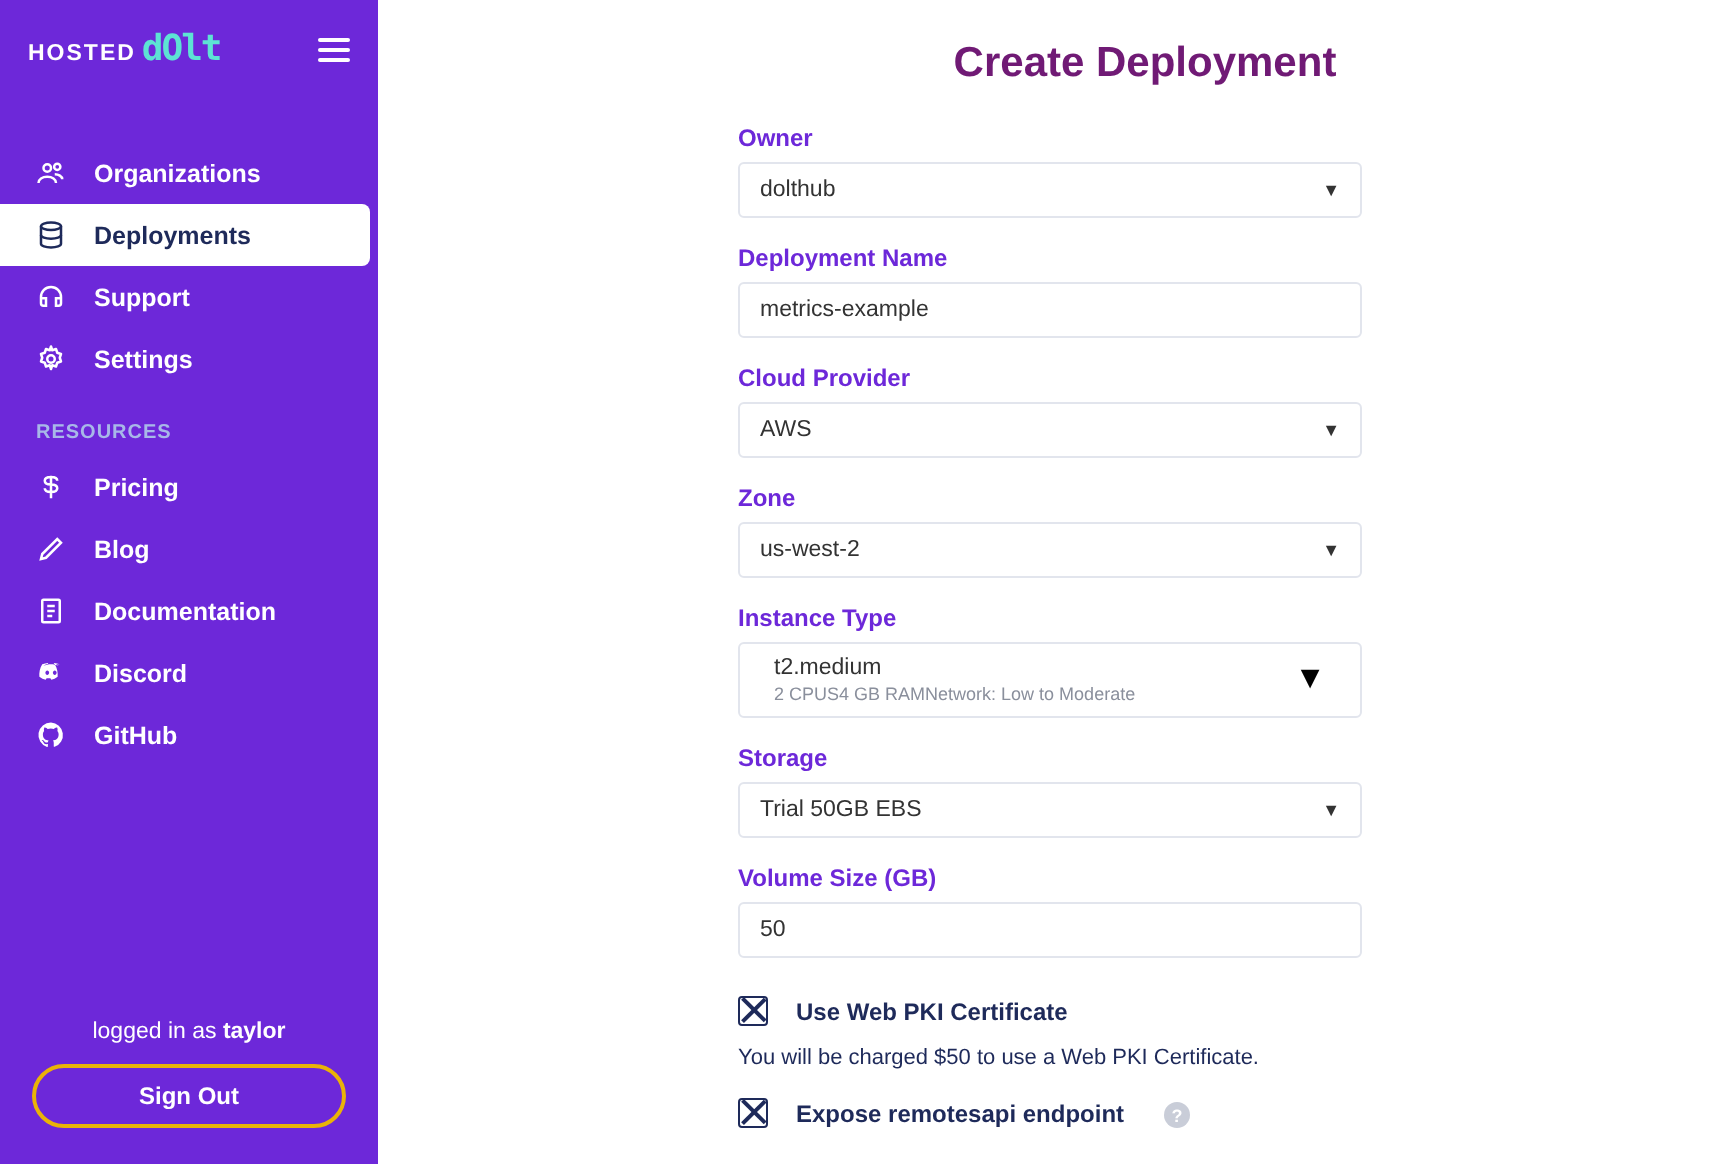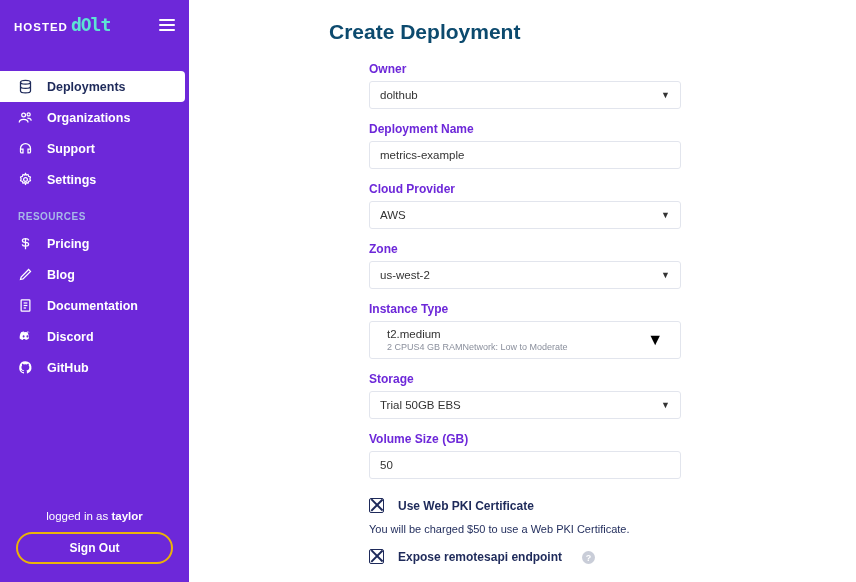--- a/index.html
+++ b/index.html
@@ -14,21 +14,21 @@
 .nav-section { margin-top: 20px; }
 .nav-item { display: flex; align-items: center; gap: 14px; padding: 8px 18px; font-size: 12.5px; font-weight: 600; cursor: pointer; }
 .nav-item.active { background: #fff; color: #1e2a5a; border-radius: 0 4px 4px 0; margin-right: 4px; }
 .nav-item svg, .nav-item .icon-box { width: 15px; height: 15px; flex-shrink: 0; }
 .resources-label { padding: 16px 18px 6px; font-size: 10px; font-weight: 700; letter-spacing: 0.5px; color: #a8b8e8; }
 .sidebar-footer { margin-top: auto; padding: 0 16px 18px; text-align: center; }
 .logged-in { font-size: 11.5px; margin-bottom: 10px; }
 .logged-in b { font-weight: 700; }
 .signout-btn { width: 100%; border: 2px solid #eab308; background: transparent; color: #fff; border-radius: 18px; padding: 7px 0; font-size: 12px; font-weight: 600; cursor: pointer; }
 .main { flex: 1; padding: 20px 40px 20px 40px; overflow-y: auto; }
-.page-title { color: #0c4a6e; font-size: 21px; font-weight: 800; padding-left: 100px; margin-bottom: 18px; }
+.page-title { color: #701a75; font-size: 21px; font-weight: 800; padding-left: 100px; margin-bottom: 18px; text-align: center; }
 .form { width: 312px; margin-left: 140px; }
 .field { margin-bottom: 13px; }
 .field-label { color: #6d28d9; font-size: 12px; font-weight: 700; margin-bottom: 5px; display: block; }
 .select-box, .text-input { width: 100%; border: 1px solid #e2e5ed; border-radius: 3px; padding: 7px 10px; font-size: 11.5px; color: #333; background: #fff; display: flex; align-items: center; justify-content: space-between; cursor: pointer; }
 .text-input { cursor: text; }
 .select-box .caret { font-size: 9px; color: #333; }
 .instance-box { border: 1px solid #e2e5ed; border-radius: 3px; padding: 6px 17px; display: flex; align-items: center; justify-content: space-between; cursor: pointer; }
 .instance-info { display: flex; flex-direction: column; }
 .instance-name { font-size: 11.5px; color: #333; }
 .instance-details { font-size: 9px; color: #8a8f9c; margin-top: 2px; display: flex; gap: 0; }
@@ -53,36 +53,36 @@
       <span class="dolt">dOlt</span>
     </div>
     <div class="hamburger">
         <span></span>
         <span></span>
         <span></span>
       </div>
   </div>
 
   <div class="nav-section">
-    <div class="nav-item active">
-      <svg viewBox="0 0 24 24" fill="none" stroke="currentColor" stroke-width="2">
-          <ellipse cx="12" cy="5" rx="8" ry="3"></ellipse>
-          <path d="M4 5v14c0 1.7 3.6 3 8 3s8-1.3 8-3V5"></path>
-          <path d="M4 12c0 1.7 3.6 3 8 3s8-1.3 8-3"></path>
-        </svg>
-      <span>Deployments</span>
-    </div>
     <div class="nav-item">
       <svg viewBox="0 0 24 24" fill="none" stroke="currentColor" stroke-width="2">
           <circle cx="9" cy="8" r="3"></circle>
           <path d="M2 20c0-3 3-5 7-5s7 2 7 5"></path>
           <circle cx="17" cy="7" r="2.5"></circle>
           <path d="M15 13c3 0 6 1.5 6 4"></path>
         </svg>
       <span>Organizations</span>
+    </div>
+    <div class="nav-item active">
+      <svg viewBox="0 0 24 24" fill="none" stroke="currentColor" stroke-width="2">
+          <ellipse cx="12" cy="5" rx="8" ry="3"></ellipse>
+          <path d="M4 5v14c0 1.7 3.6 3 8 3s8-1.3 8-3V5"></path>
+          <path d="M4 12c0 1.7 3.6 3 8 3s8-1.3 8-3"></path>
+        </svg>
+      <span>Deployments</span>
     </div>
     <div class="nav-item">
       <svg viewBox="0 0 24 24" fill="none" stroke="currentColor" stroke-width="2">
           <path d="M4 12a8 8 0 0 1 16 0v5a2 2 0 0 1-2 2h-2v-6h4M4 12v5a2 2 0 0 0 2 2h2v-6H4"></path>
         </svg>
       <span>Support</span>
     </div>
     <div class="nav-item">
       <svg viewBox="0 0 24 24" fill="none" stroke="currentColor" stroke-width="2">
           <circle cx="12" cy="12" r="3"></circle>

